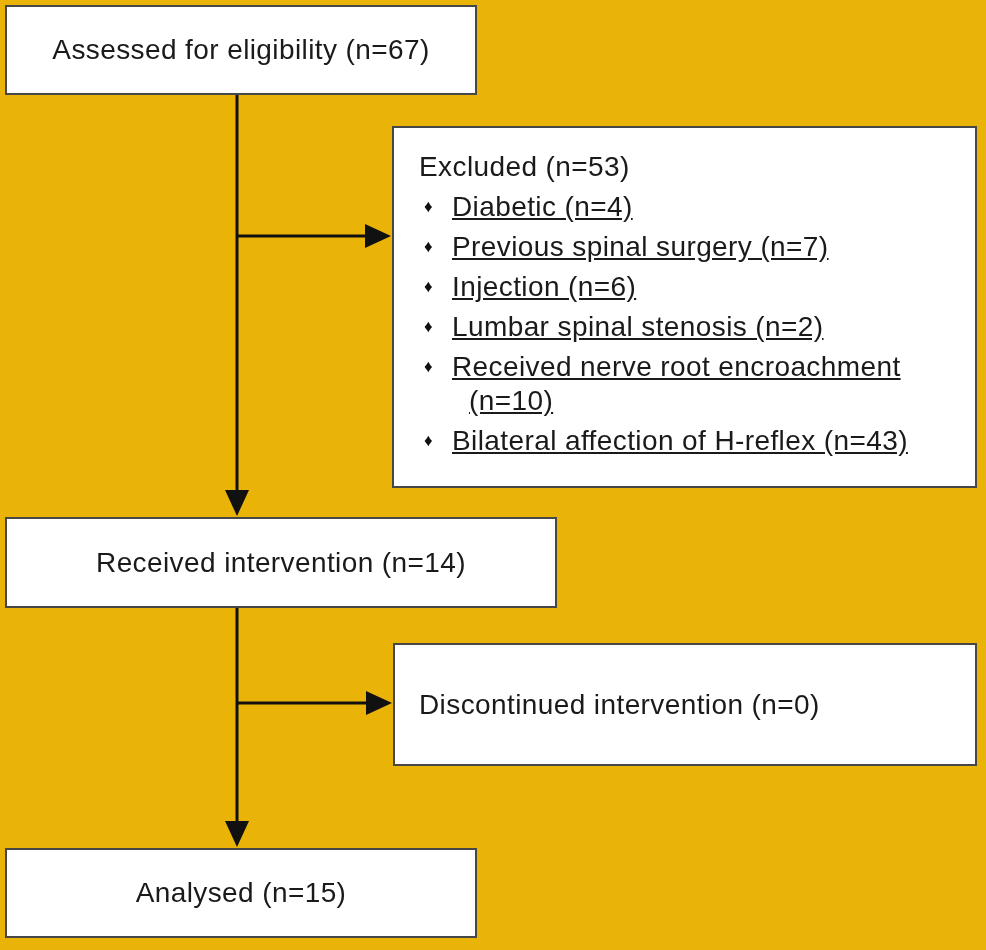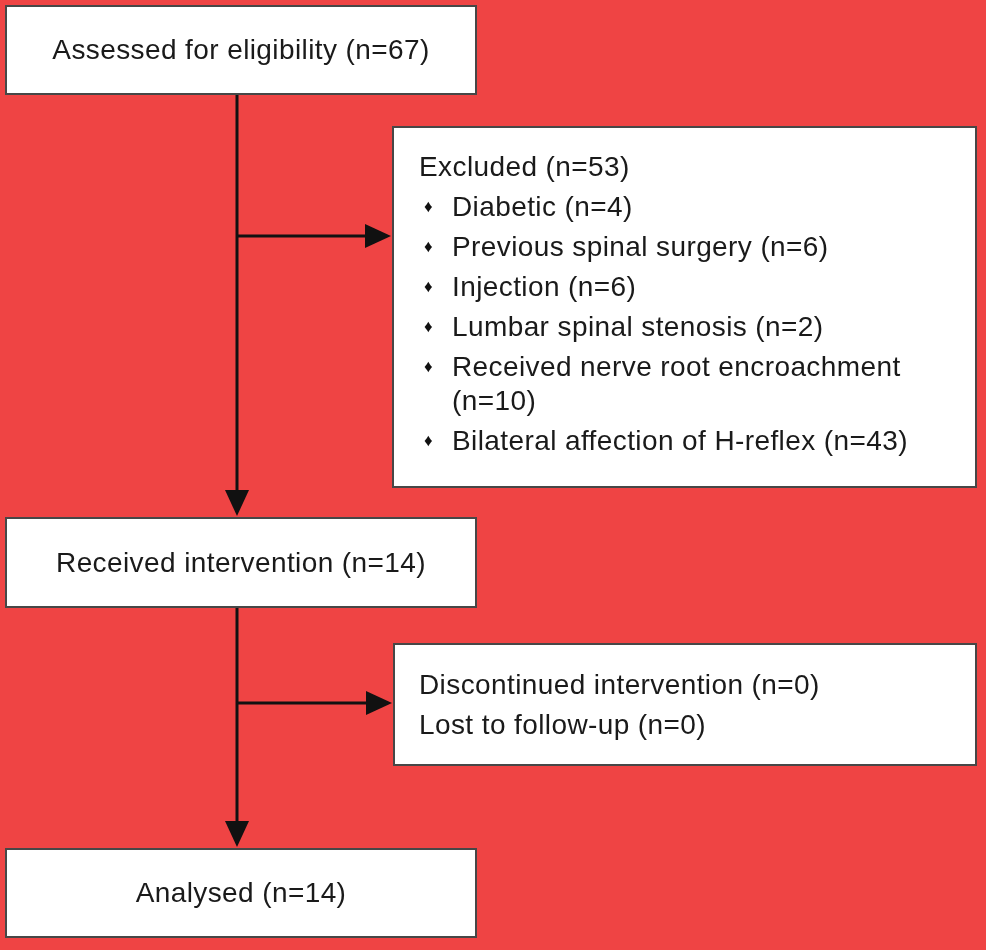--- a/index.html
+++ b/index.html
@@ -4,21 +4,21 @@
 <style>
   html, body {
     margin: 0;
     padding: 0;
     background: #ffffff;
   }
   .canvas {
     position: relative;
     width: 986px;
     height: 950px;
-    background: #ef4444;
+    background: #eab308;
     font-family: "Liberation Sans", sans-serif;
     color: #1a1a1a;
     overflow: hidden;
   }
   .arrow-layer {
     position: absolute;
     left: 0;
     top: 0;
     width: 986px;
     height: 950px;
@@ -33,21 +33,21 @@
     font-size: 28px;
     letter-spacing: 0.4px;
   }
   .box-centered {
     display: flex;
     align-items: center;
     justify-content: center;
     text-align: center;
   }
   .box-assessed   { left: 5px;   top: 5px;   width: 472px; height: 90px; }
-  .box-received   { left: 5px;   top: 517px; width: 472px; height: 91px; }
+  .box-received   { left: 5px;   top: 517px; width: 552px; height: 91px; }
   .box-analysed   { left: 5px;   top: 848px; width: 472px; height: 90px; }
   .box-excluded   { left: 392px; top: 126px; width: 585px; height: 362px; padding: 22px 2px 0 25px; }
   .box-discontinued {
     left: 393px; top: 643px; width: 584px; height: 123px;
     display: flex; flex-direction: column; justify-content: center;
     padding-left: 24px; line-height: 40px;
   }
   .excluded-header {
     line-height: 34px;
     white-space: nowrap;
@@ -63,23 +63,23 @@
     padding-left: 5px;
     line-height: 34px;
   }
   .bullet {
     flex: 0 0 28px;
     width: 28px;
     font-size: 17px;
     line-height: 34px;
     color: #111111;
   }
-  .li-content { flex: 1 1 auto; }
+  .li-content { flex: 1 1 auto; text-decoration: underline; }
   .li-line1 { white-space: nowrap; }
-  .li-line2 { white-space: nowrap; }
+  .li-line2 { margin-left: 17px; white-space: nowrap; }
   .disc-line { white-space: nowrap; }
 </style>
 </head>
 <body>
 
 <div class="canvas">
 
   <svg class="arrow-layer" viewBox="0 0 986 950" xmlns="http://www.w3.org/2000/svg">
     <g>
       <line x1="237" y1="95" x2="237" y2="495" stroke="#111111" stroke-width="3"></line>
@@ -105,21 +105,21 @@
 
   <div class="box box-excluded">
     <div class="excluded-header">Excluded (n=53)</div>
     <ul class="excluded-list">
       <li>
         <span class="bullet">♦</span>
         <span class="li-content li-line1">Diabetic (n=4)</span>
       </li>
       <li>
         <span class="bullet">♦</span>
-        <span class="li-content li-line1">Previous spinal surgery (n=6)</span>
+        <span class="li-content li-line1">Previous spinal surgery (n=7)</span>
       </li>
       <li>
         <span class="bullet">♦</span>
         <span class="li-content li-line1">Injection (n=6)</span>
       </li>
       <li>
         <span class="bullet">♦</span>
         <span class="li-content li-line1">Lumbar spinal stenosis (n=2)</span>
       </li>
       <li>
@@ -135,20 +135,19 @@
       </li>
     </ul>
   </div>
 
   <div class="box box-received box-centered">
     <span>Received intervention (n=14)</span>
   </div>
 
   <div class="box box-discontinued">
     <div class="disc-line">Discontinued intervention (n=0)</div>
-    <div class="disc-line">Lost to follow-up (n=0)</div>
   </div>
 
   <div class="box box-analysed box-centered">
-    <span>Analysed (n=14)</span>
+    <span>Analysed (n=15)</span>
   </div>
 
 </div>
 
 </body></html>

